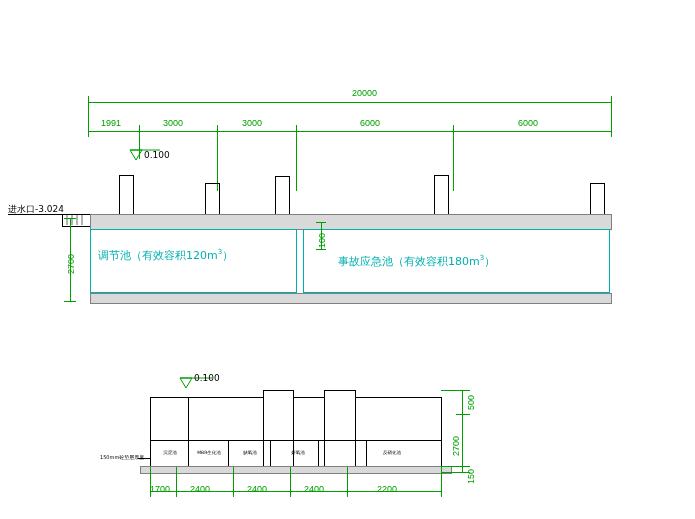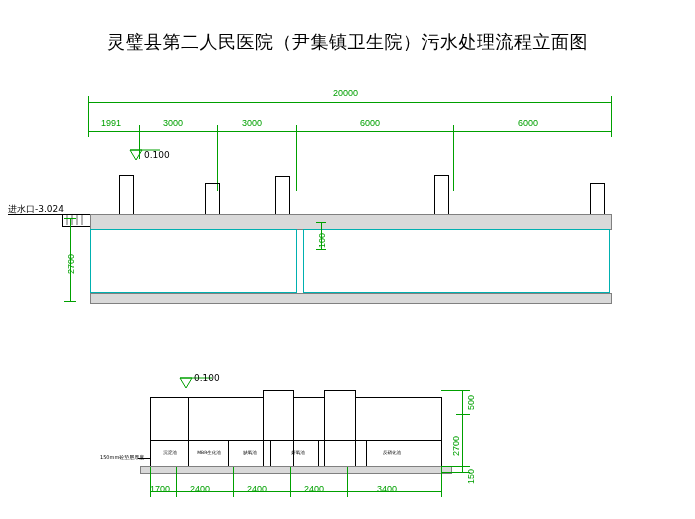--- a/index.html
+++ b/index.html
@@ -117,26 +117,25 @@
     width: 695px;
     height: 519px;
     pointer-events: none;
   }
 </style>
 </head>
 <body>
 
 <div id="root">
 
-  <div id="title">灵璧县第二人民医院（尹集镇卫生院）污水处理流程立面图</div>
 
   <div class="dim-line" style="left:88px; top:102px; width:524px;"></div>
   <div class="dim-vline" style="left:88px; top:96px; height:12px;"></div>
   <div class="dim-vline" style="left:611px; top:96px; height:12px;"></div>
-  <div class="dim-text" style="left:333px; top:88px;">20000</div>
+  <div class="dim-text" style="left:352px; top:88px;">20000</div>
 
   <div class="dim-vline" style="left:88px; top:102px; height:28px;"></div>
   <div class="dim-vline" style="left:611px; top:102px; height:28px;"></div>
 
   <div class="dim-line" style="left:88px; top:131px; width:524px;"></div>
   <div class="dim-vline" style="left:139px; top:125px; height:12px;"></div>
   <div class="dim-vline" style="left:217px; top:125px; height:12px;"></div>
   <div class="dim-vline" style="left:296px; top:125px; height:12px;"></div>
   <div class="dim-vline" style="left:453px; top:125px; height:12px;"></div>
   <div class="dim-vline" style="left:88px; top:125px; height:12px;"></div>
@@ -193,25 +192,31 @@
   <div class="blk-vline" style="left:448px; top:175px; height:39px;"></div>
 
   <div class="blk-line" style="left:590px; top:183px; width:14px;"></div>
   <div class="blk-vline" style="left:590px; top:183px; height:31px;"></div>
   <div class="blk-vline" style="left:604px; top:183px; height:31px;"></div>
 
   <div class="cyan-line" style="left:90px; top:229px; width:207px;"></div>
   <div class="cyan-line" style="left:90px; top:292px; width:207px;"></div>
   <div class="cyan-vline" style="left:90px; top:229px; height:63px;"></div>
   <div class="cyan-vline" style="left:296px; top:229px; height:63px;"></div>
+  <div class="tank-label" style="left:98px; top:248px;">
+    <span>调节池（有效容积120m</span><sup>3</sup><span>）</span>
+  </div>
 
   <div class="cyan-line" style="left:303px; top:229px; width:307px;"></div>
   <div class="cyan-line" style="left:303px; top:292px; width:307px;"></div>
   <div class="cyan-vline" style="left:303px; top:229px; height:63px;"></div>
   <div class="cyan-vline" style="left:609px; top:229px; height:63px;"></div>
+  <div class="tank-label" style="left:338px; top:254px;">
+    <span>事故应急池（有效容积180m</span><sup>3</sup><span>）</span>
+  </div>
 
   <div class="gray-box" style="left:90px; top:293px; width:520px; height:9px;"></div>
 
   <div class="dim-vline" style="left:70px; top:218px; height:84px;"></div>
   <div class="dim-line" style="left:64px; top:218px; width:12px;"></div>
   <div class="dim-line" style="left:64px; top:301px; width:12px;"></div>
   <div class="dim-text-v" style="left:66px; top:274px;">2700</div>
 
   <div class="dim-vline" style="left:321px; top:222px; height:28px;"></div>
   <div class="dim-line" style="left:316px; top:222px; width:10px;"></div>
@@ -276,21 +281,21 @@
   <div class="dim-vline" style="left:176px; top:485px; height:12px;"></div>
   <div class="dim-vline" style="left:233px; top:485px; height:12px;"></div>
   <div class="dim-vline" style="left:290px; top:485px; height:12px;"></div>
   <div class="dim-vline" style="left:347px; top:485px; height:12px;"></div>
   <div class="dim-vline" style="left:441px; top:485px; height:12px;"></div>
 
   <div class="dim-text" style="left:150px; top:484px;">1700</div>
   <div class="dim-text" style="left:190px; top:484px;">2400</div>
   <div class="dim-text" style="left:247px; top:484px;">2400</div>
   <div class="dim-text" style="left:304px; top:484px;">2400</div>
-  <div class="dim-text" style="left:377px; top:484px;">3400</div>
+  <div class="dim-text" style="left:377px; top:484px;">2200</div>
 
   <div class="dim-vline" style="left:150px; top:467px; height:24px;"></div>
   <div class="dim-vline" style="left:176px; top:467px; height:24px;"></div>
   <div class="dim-vline" style="left:233px; top:467px; height:24px;"></div>
   <div class="dim-vline" style="left:290px; top:467px; height:24px;"></div>
   <div class="dim-vline" style="left:347px; top:467px; height:24px;"></div>
   <div class="dim-vline" style="left:441px; top:467px; height:24px;"></div>
 
 </div>
 

